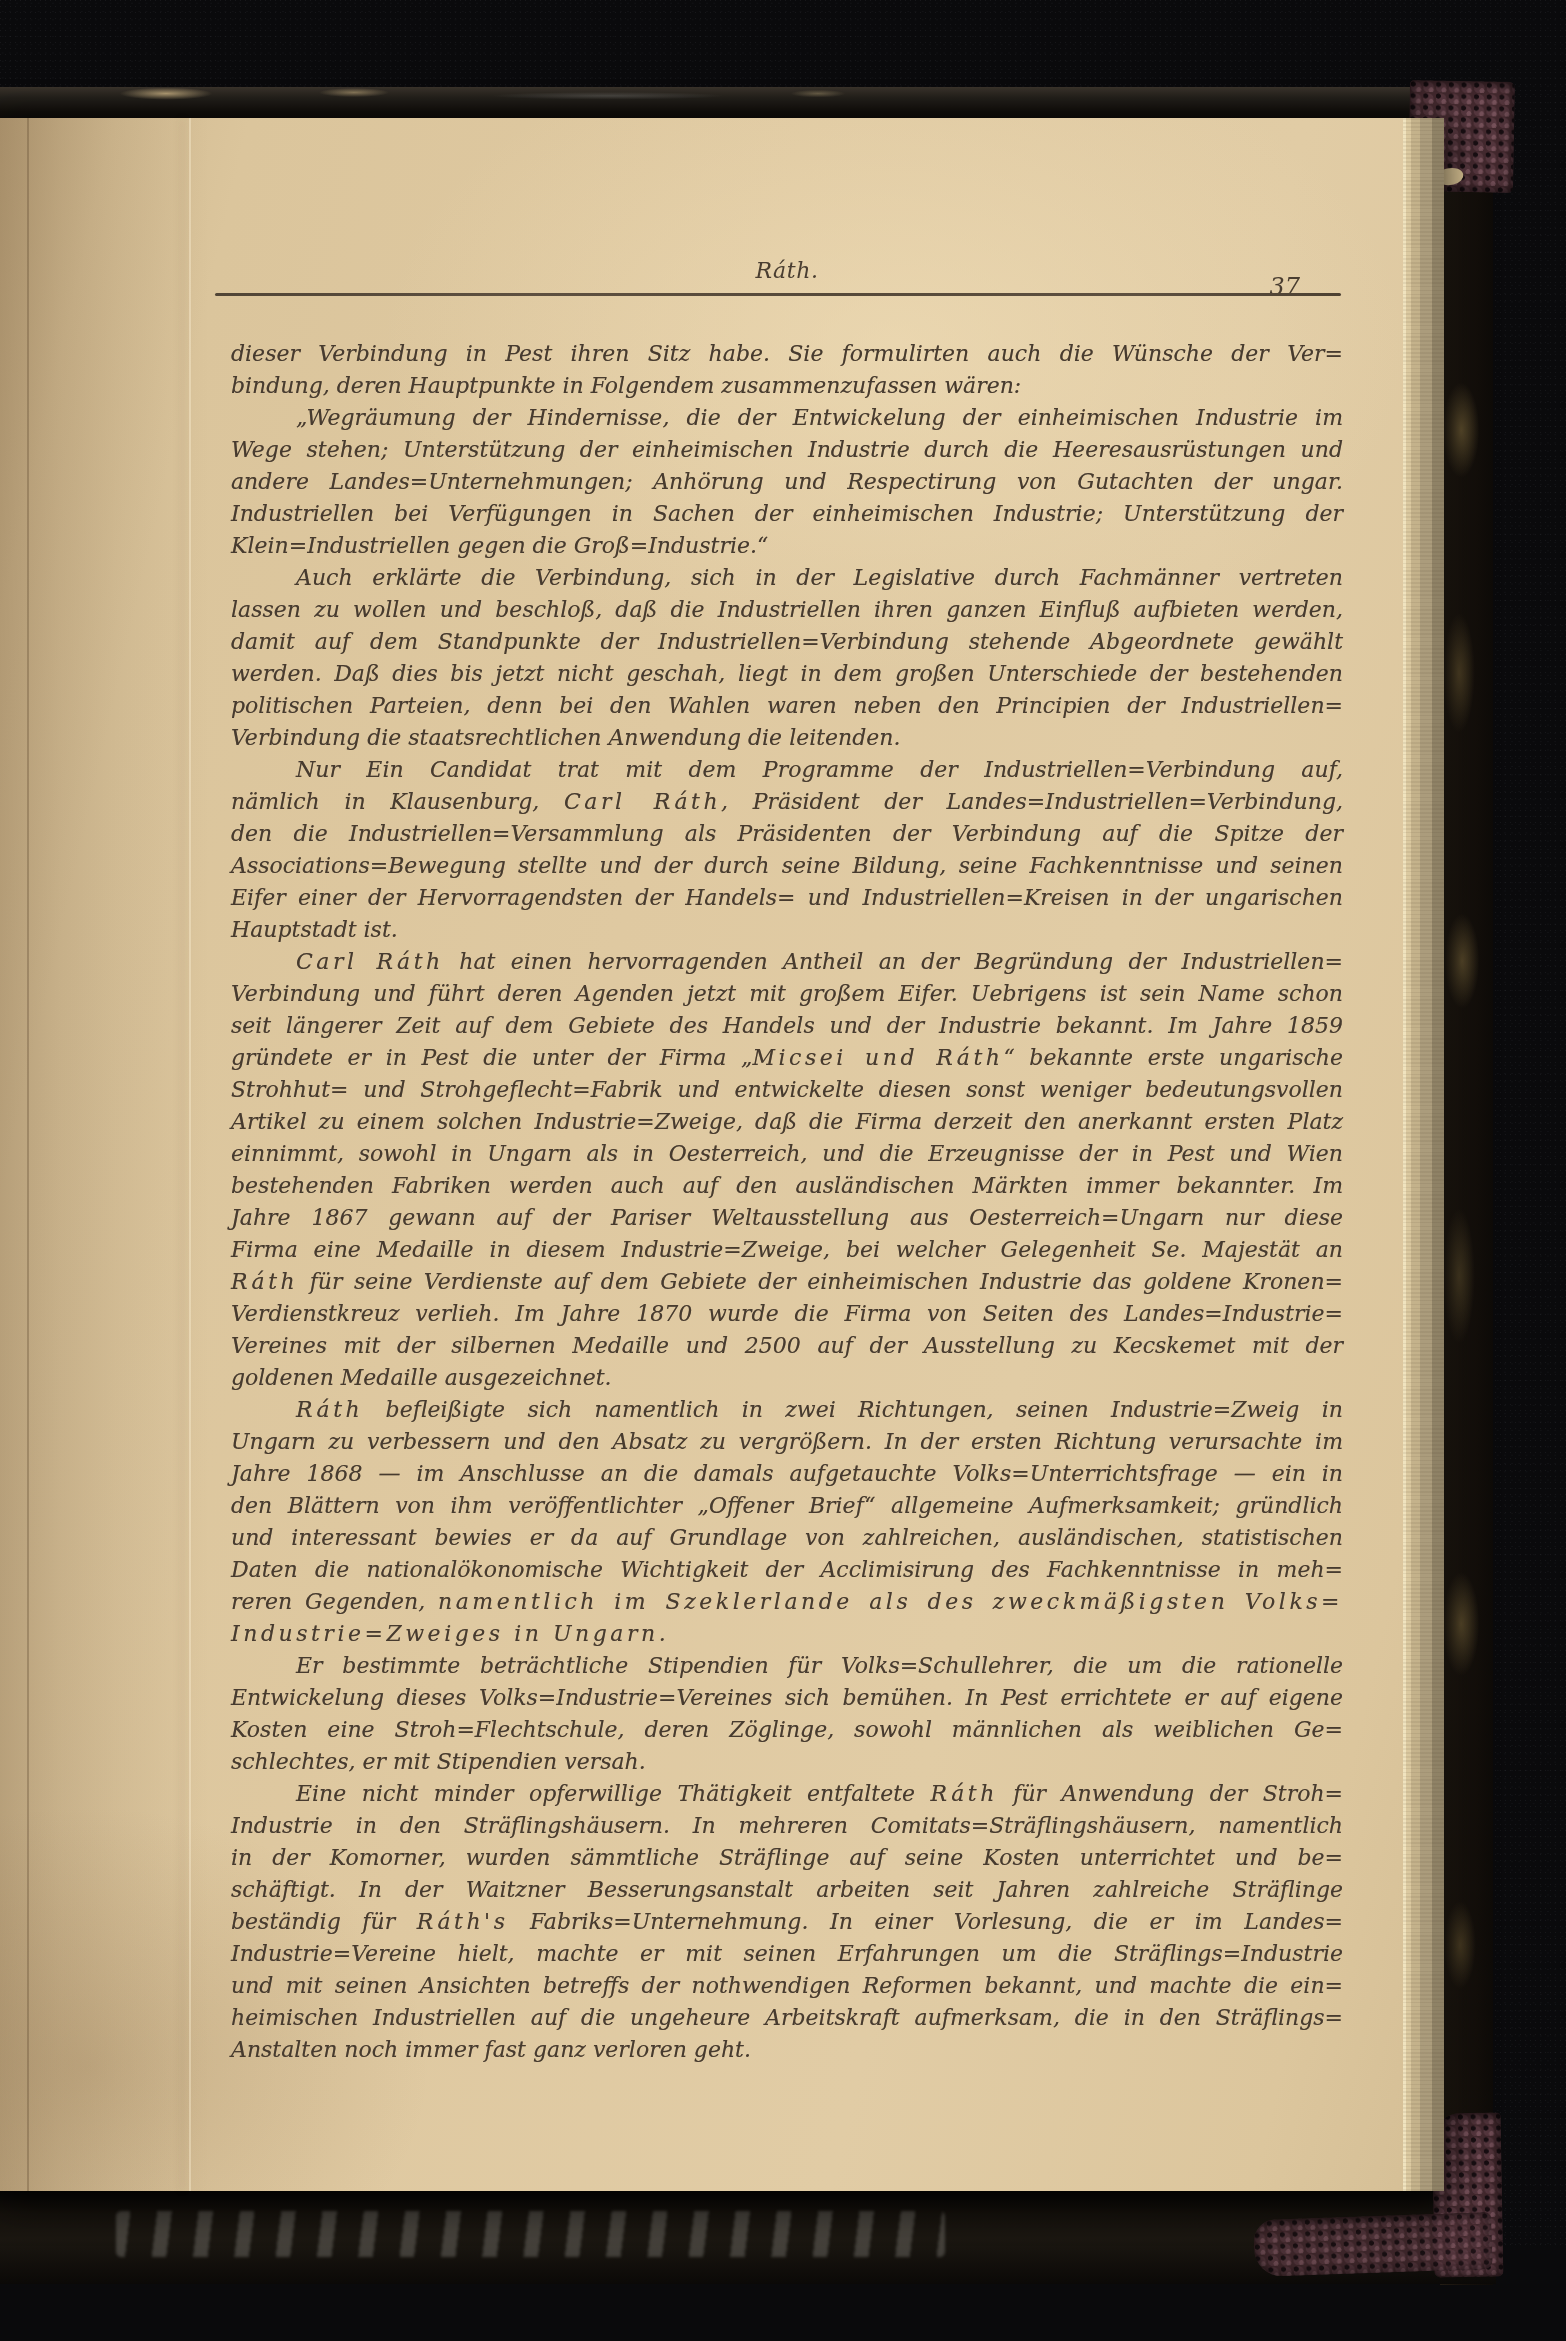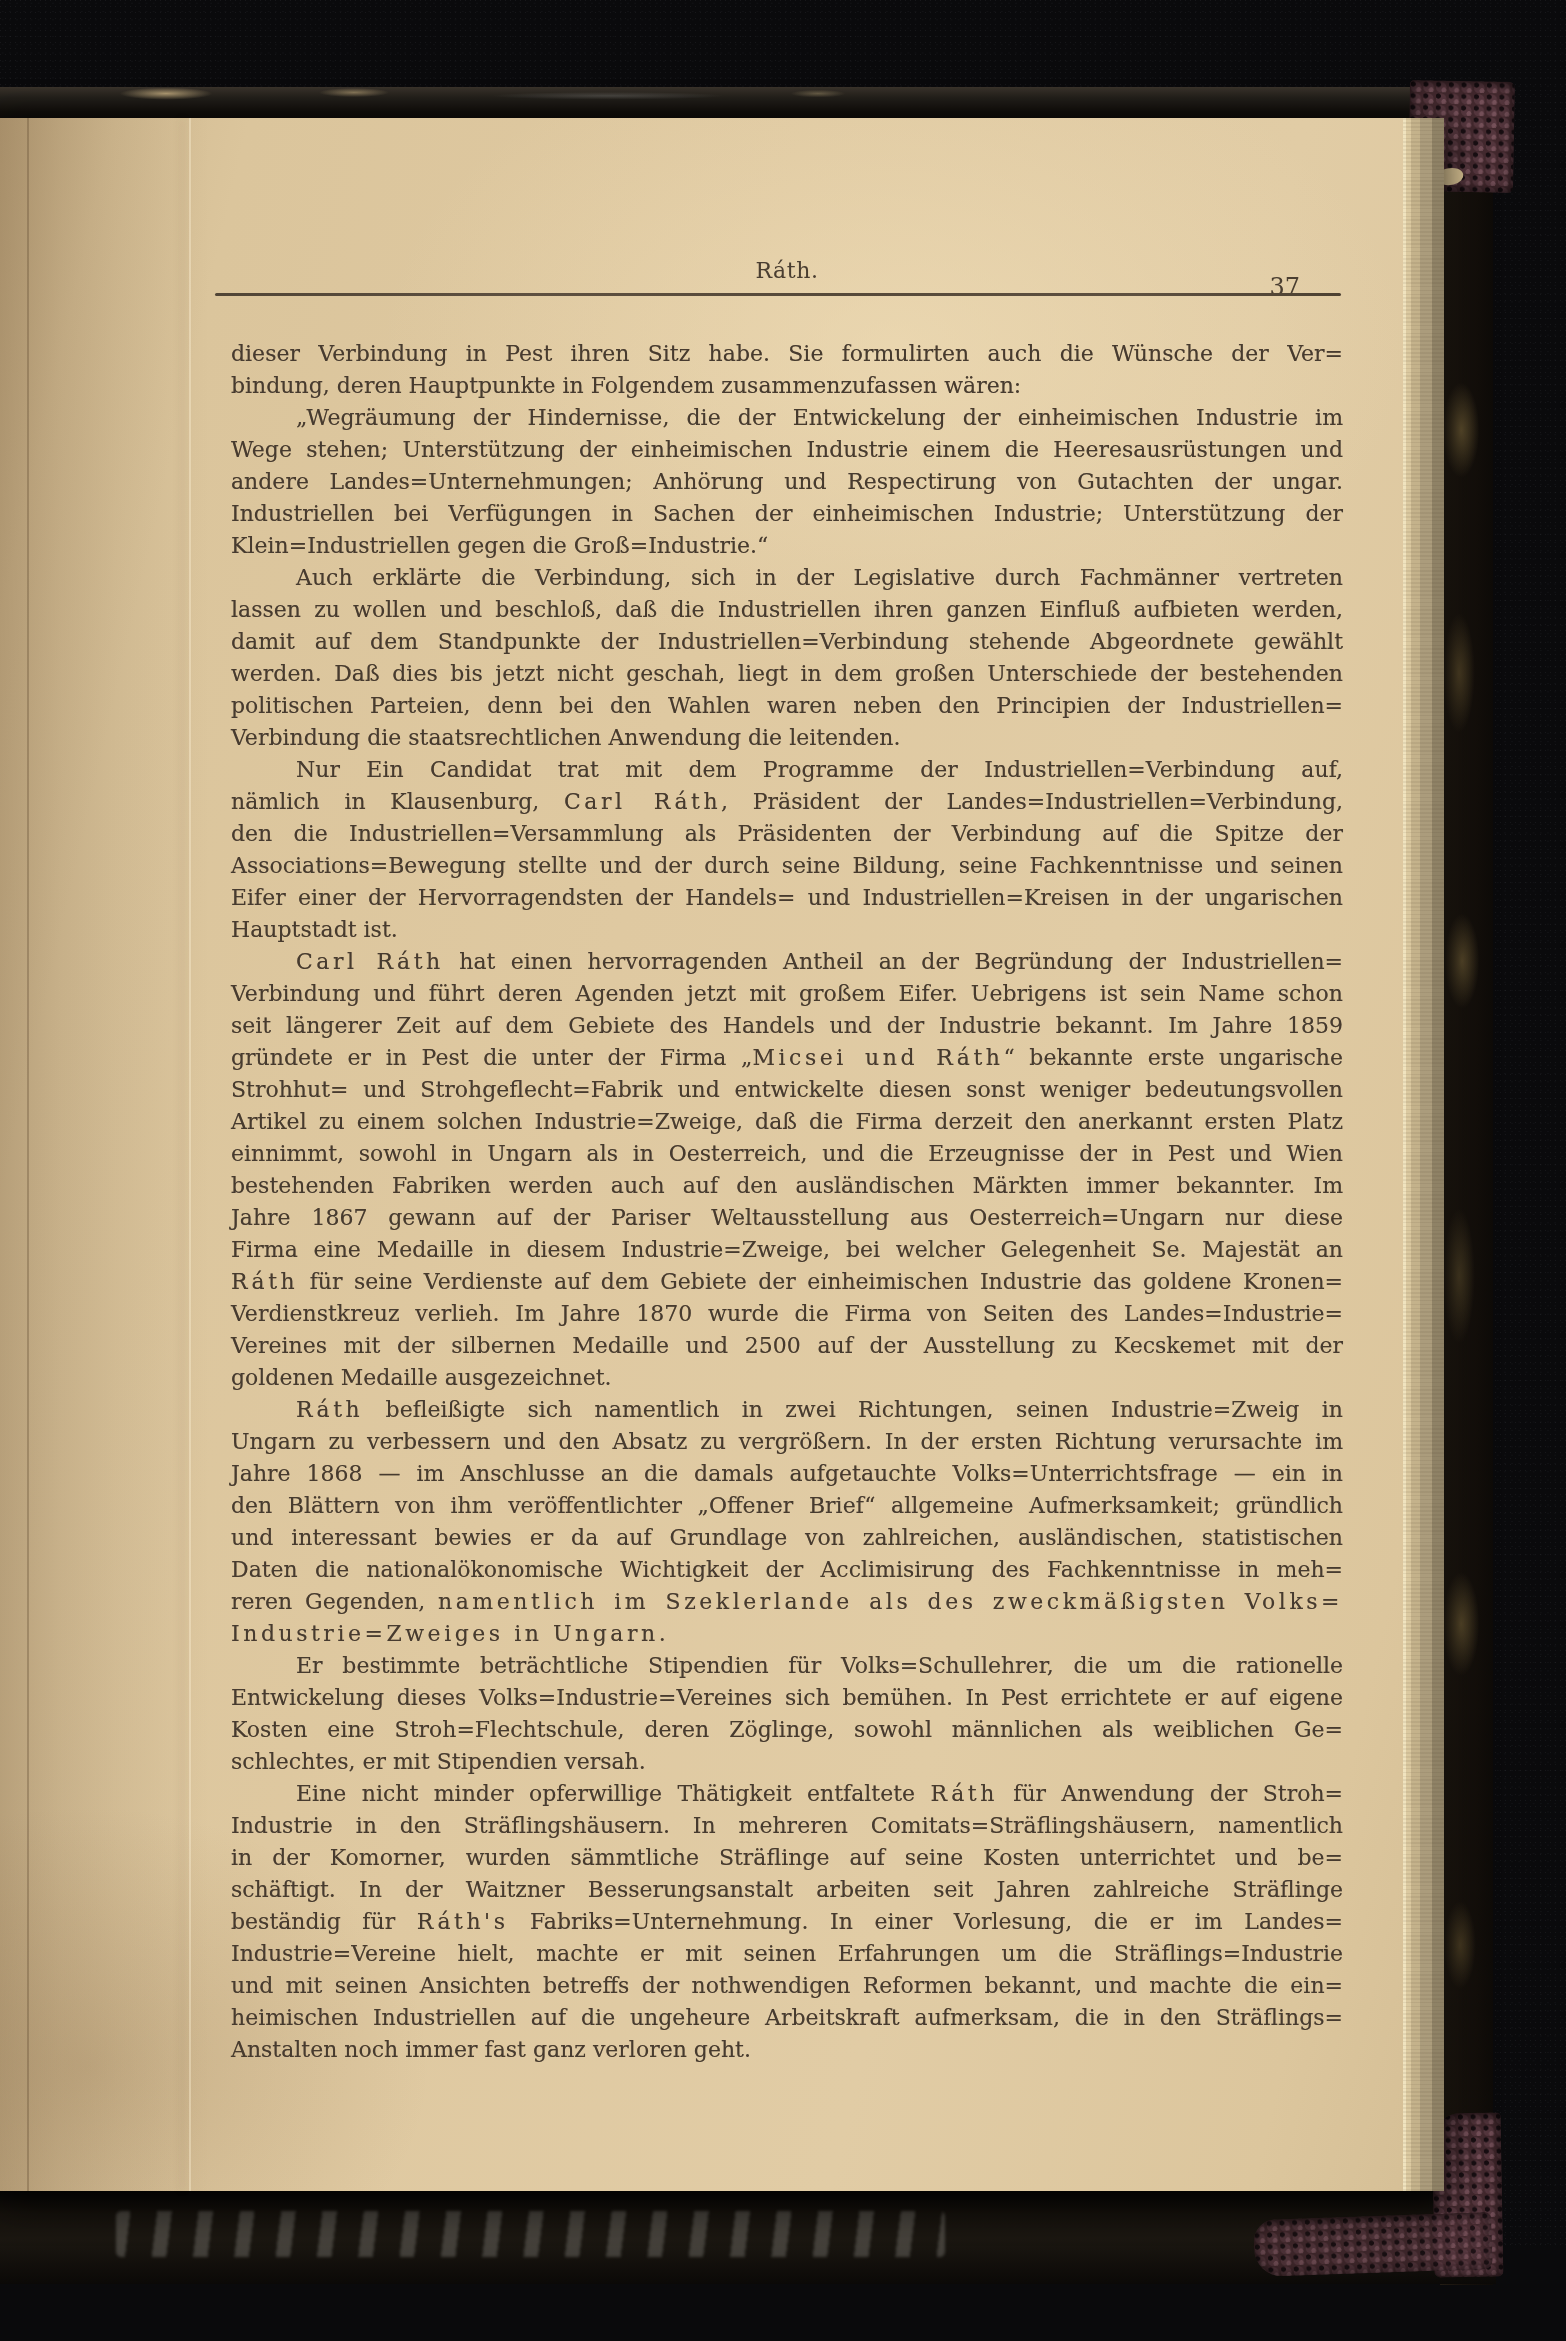--- a/index.html
+++ b/index.html
@@ -6,20 +6,21 @@
   html,body { width:1567px; height:2342px; background:#0a0a0c; overflow:hidden; }
 
   .scene {
     position:relative; width:1567px; height:2246px;
     background:
       radial-gradient(circle at 0.6px 0.6px, rgba(200,205,215,.07) 0.6px, transparent 0.9px),
       radial-gradient(circle at 2.8px 3.3px, rgba(150,160,175,.05) 0.6px, transparent 0.9px),
       #0a0a0c;
     background-size: 5px 6px, 7.2px 8.3px;
     font-family:"DejaVu Serif","Liberation Serif",serif;
+    font-style:italic;
   }
 
   
   .cover-top {
     position:absolute; left:0; top:87px; width:1496px; height:35px;
     background:
       radial-gradient(66px 8.8px at 166px 6.6px, rgba(216,190,140,.75), transparent 70%),
       radial-gradient(50px 6.6px at 354px 5.5px, rgba(205,180,132,.55), transparent 70%),
       radial-gradient(39px 5.5px at 818px 6.6px, rgba(190,170,125,.4), transparent 70%),
       radial-gradient(166px 5.5px at 608px 8.8px, rgba(170,170,170,.25), transparent 70%),
@@ -142,21 +143,21 @@
     <div class="running-head-row">
       <div class="running-head">Ráth.</div>
       <div class="page-number">37</div>
     </div>
     <div class="head-rule"></div>
 
     <div class="text-block">
         <div class="line"><span>dieser Verbindung in Pest ihren Sitz habe. Sie formulirten auch die Wünsche der Ver=</span></div>
         <div class="line end"><span>bindung, deren Hauptpunkte in Folgendem zusammenzufassen wären:</span></div>
         <div class="line indent"><span>„Wegräumung der Hindernisse, die der Entwickelung der einheimischen Industrie im</span></div>
-        <div class="line"><span>Wege stehen; Unterstützung der einheimischen Industrie einem die Heeresausrüstungen und</span></div>
+        <div class="line"><span>Wege stehen; Unterstützung der einheimischen Industrie durch die Heeresausrüstungen und</span></div>
         <div class="line"><span>andere Landes=Unternehmungen; Anhörung und Respectirung von Gutachten der ungar.</span></div>
         <div class="line"><span>Industriellen bei Verfügungen in Sachen der einheimischen Industrie; Unterstützung der</span></div>
         <div class="line end"><span>Klein=Industriellen gegen die Groß=Industrie.“</span></div>
         <div class="line indent"><span>Auch erklärte die Verbindung, sich in der Legislative durch Fachmänner vertreten</span></div>
         <div class="line"><span>lassen zu wollen und beschloß, daß die Industriellen ihren ganzen Einfluß aufbieten werden,</span></div>
         <div class="line"><span>damit auf dem Standpunkte der Industriellen=Verbindung stehende Abgeordnete gewählt</span></div>
         <div class="line"><span>werden. Daß dies bis jetzt nicht geschah, liegt in dem großen Unterschiede der bestehenden</span></div>
         <div class="line"><span>politischen Parteien, denn bei den Wahlen waren neben den Principien der Industriellen=</span></div>
         <div class="line end"><span>Verbindung die staatsrechtlichen Anwendung die leitenden.</span></div>
         <div class="line indent"><span>Nur Ein Candidat trat mit dem Programme der Industriellen=Verbindung auf,</span></div>

